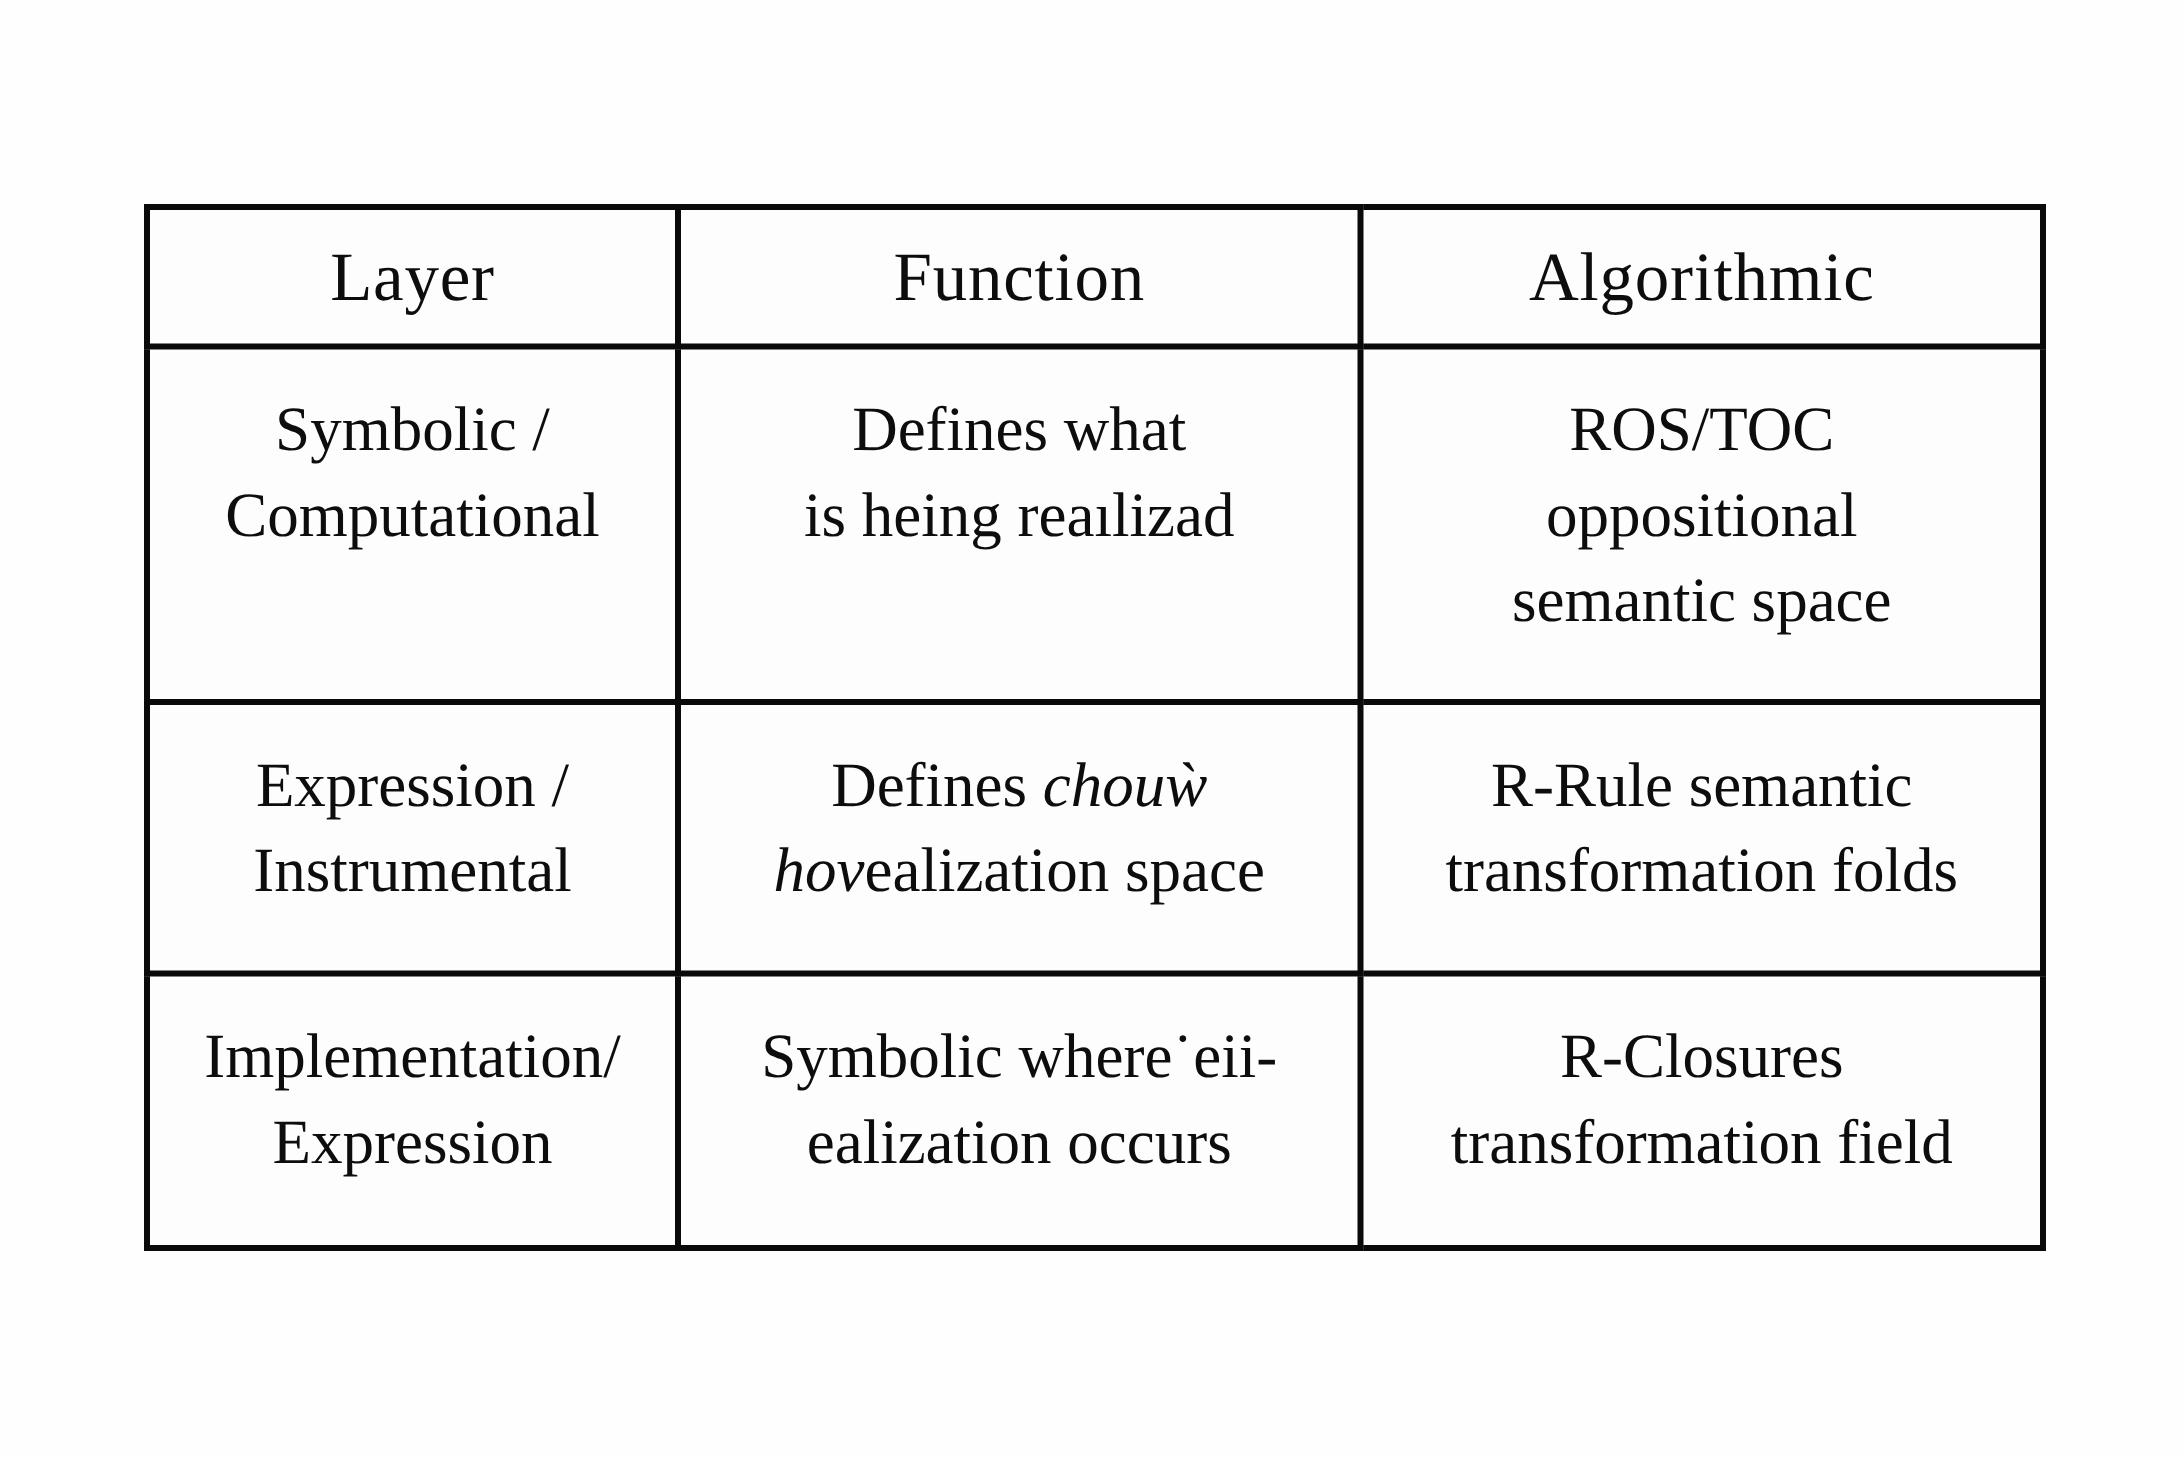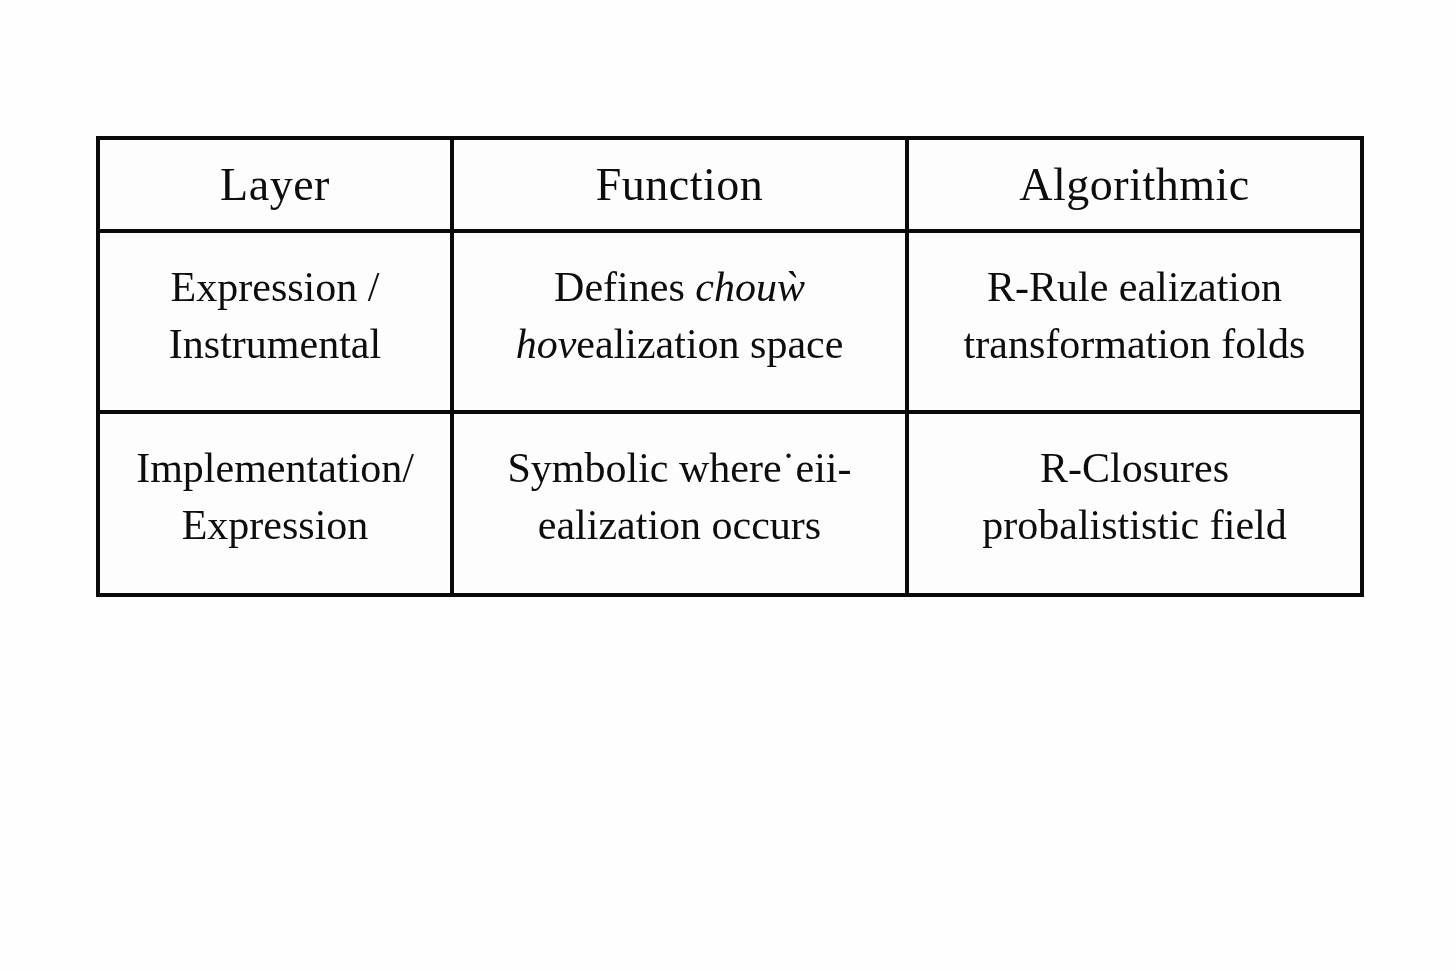--- a/index.html
+++ b/index.html
@@ -72,43 +72,58 @@
         </th>
         <th>
           <span class="line">Function</span>
         </th>
         <th>
           <span class="line">Algorithmic</span>
         </th>
       </tr>
     </thead>
     <tbody>
+      <tr class="r1">
+        <td>
+          <span class="line">Symbolic /</span>
+          <span class="line">Computational</span>
+        </td>
+        <td>
+          <span class="line">Defines what</span>
+          <span class="line">is heing reaılizad</span>
+        </td>
+        <td>
+          <span class="line">ROS/TOC</span>
+          <span class="line">oppositional</span>
+          <span class="line">semantic space</span>
+        </td>
+      </tr>
       <tr class="r2">
         <td>
           <span class="line">Expression /</span>
           <span class="line">Instrumental</span>
         </td>
         <td>
           <span class="line"><span>Defines </span><span class="it">chouẁ</span></span>
           <span class="line"><span class="it">hov</span><span>ealization space</span></span>
         </td>
         <td>
-          <span class="line">R-Rule ealization</span>
+          <span class="line">R-Rule semantic</span>
           <span class="line">transformation folds</span>
         </td>
       </tr>
       <tr class="r3">
         <td>
           <span class="line">Implementation/</span>
           <span class="line">Expression</span>
         </td>
         <td>
           <span class="line">Symbolic where˙eii-</span>
           <span class="line">ealization occurs</span>
         </td>
         <td>
           <span class="line">R-Closures</span>
-          <span class="line">probalististic field</span>
+          <span class="line">transformation field</span>
         </td>
       </tr>
     </tbody>
   </table>
 </div>
 
 </body></html>

